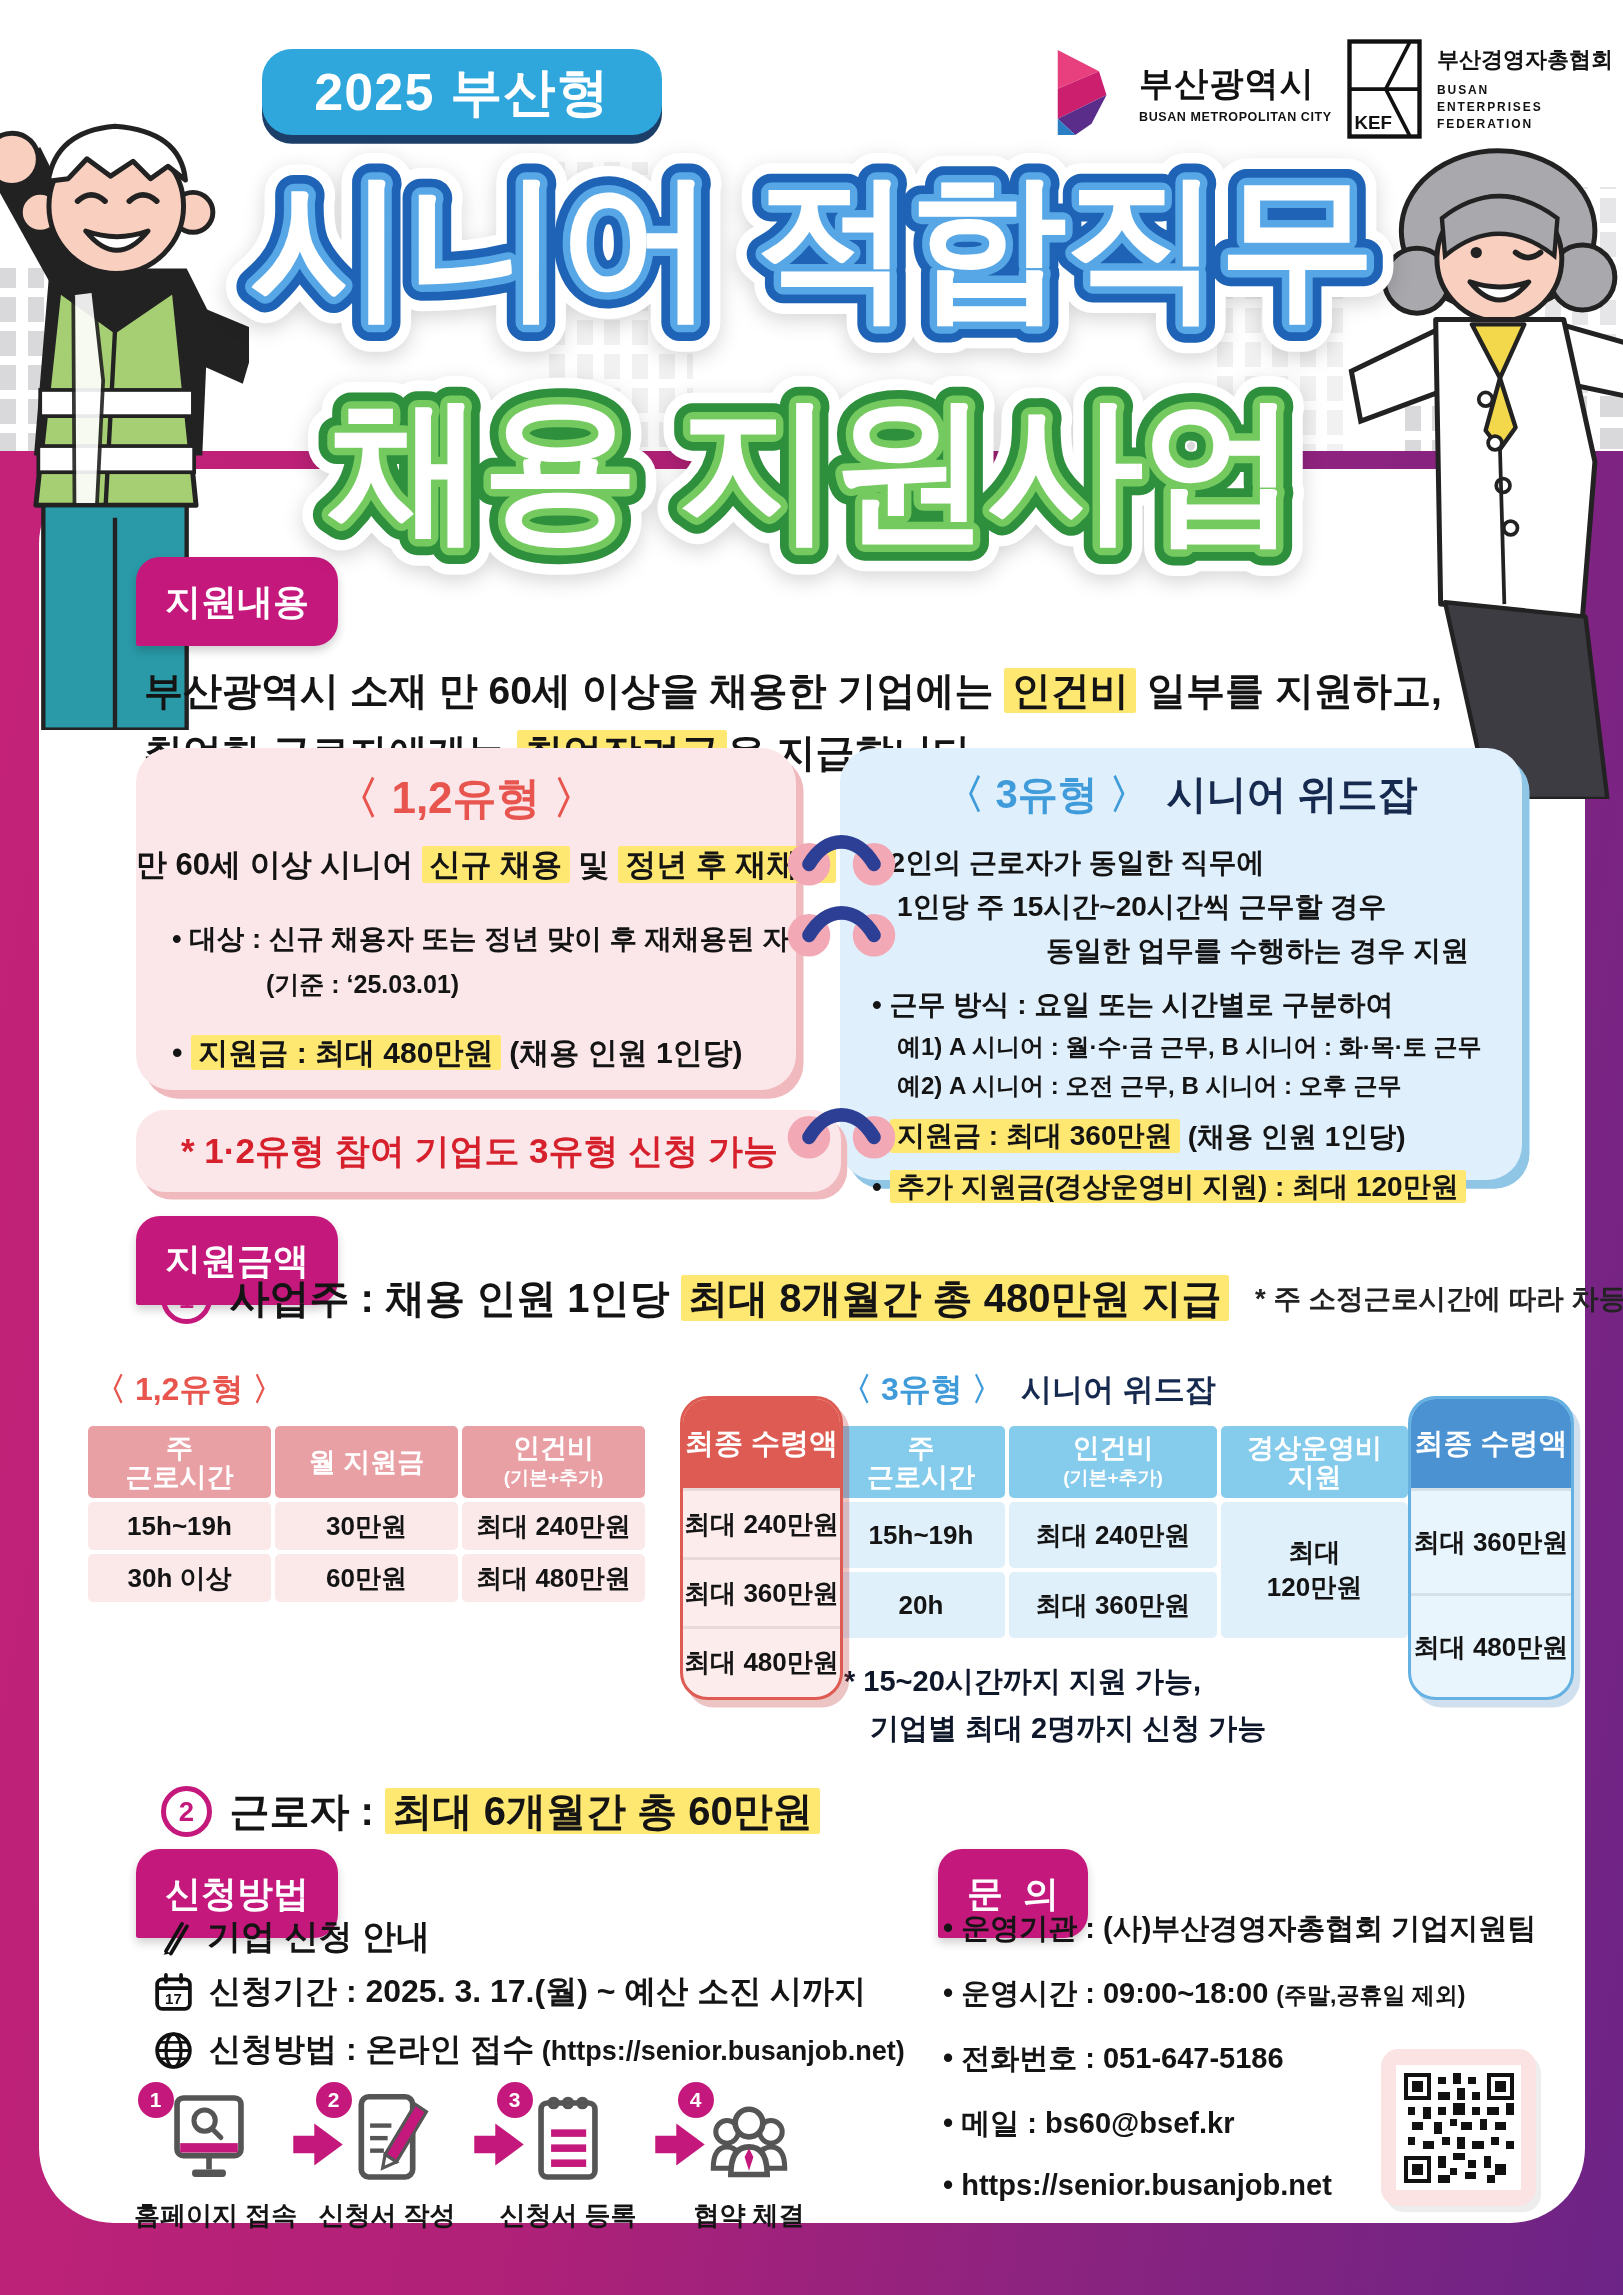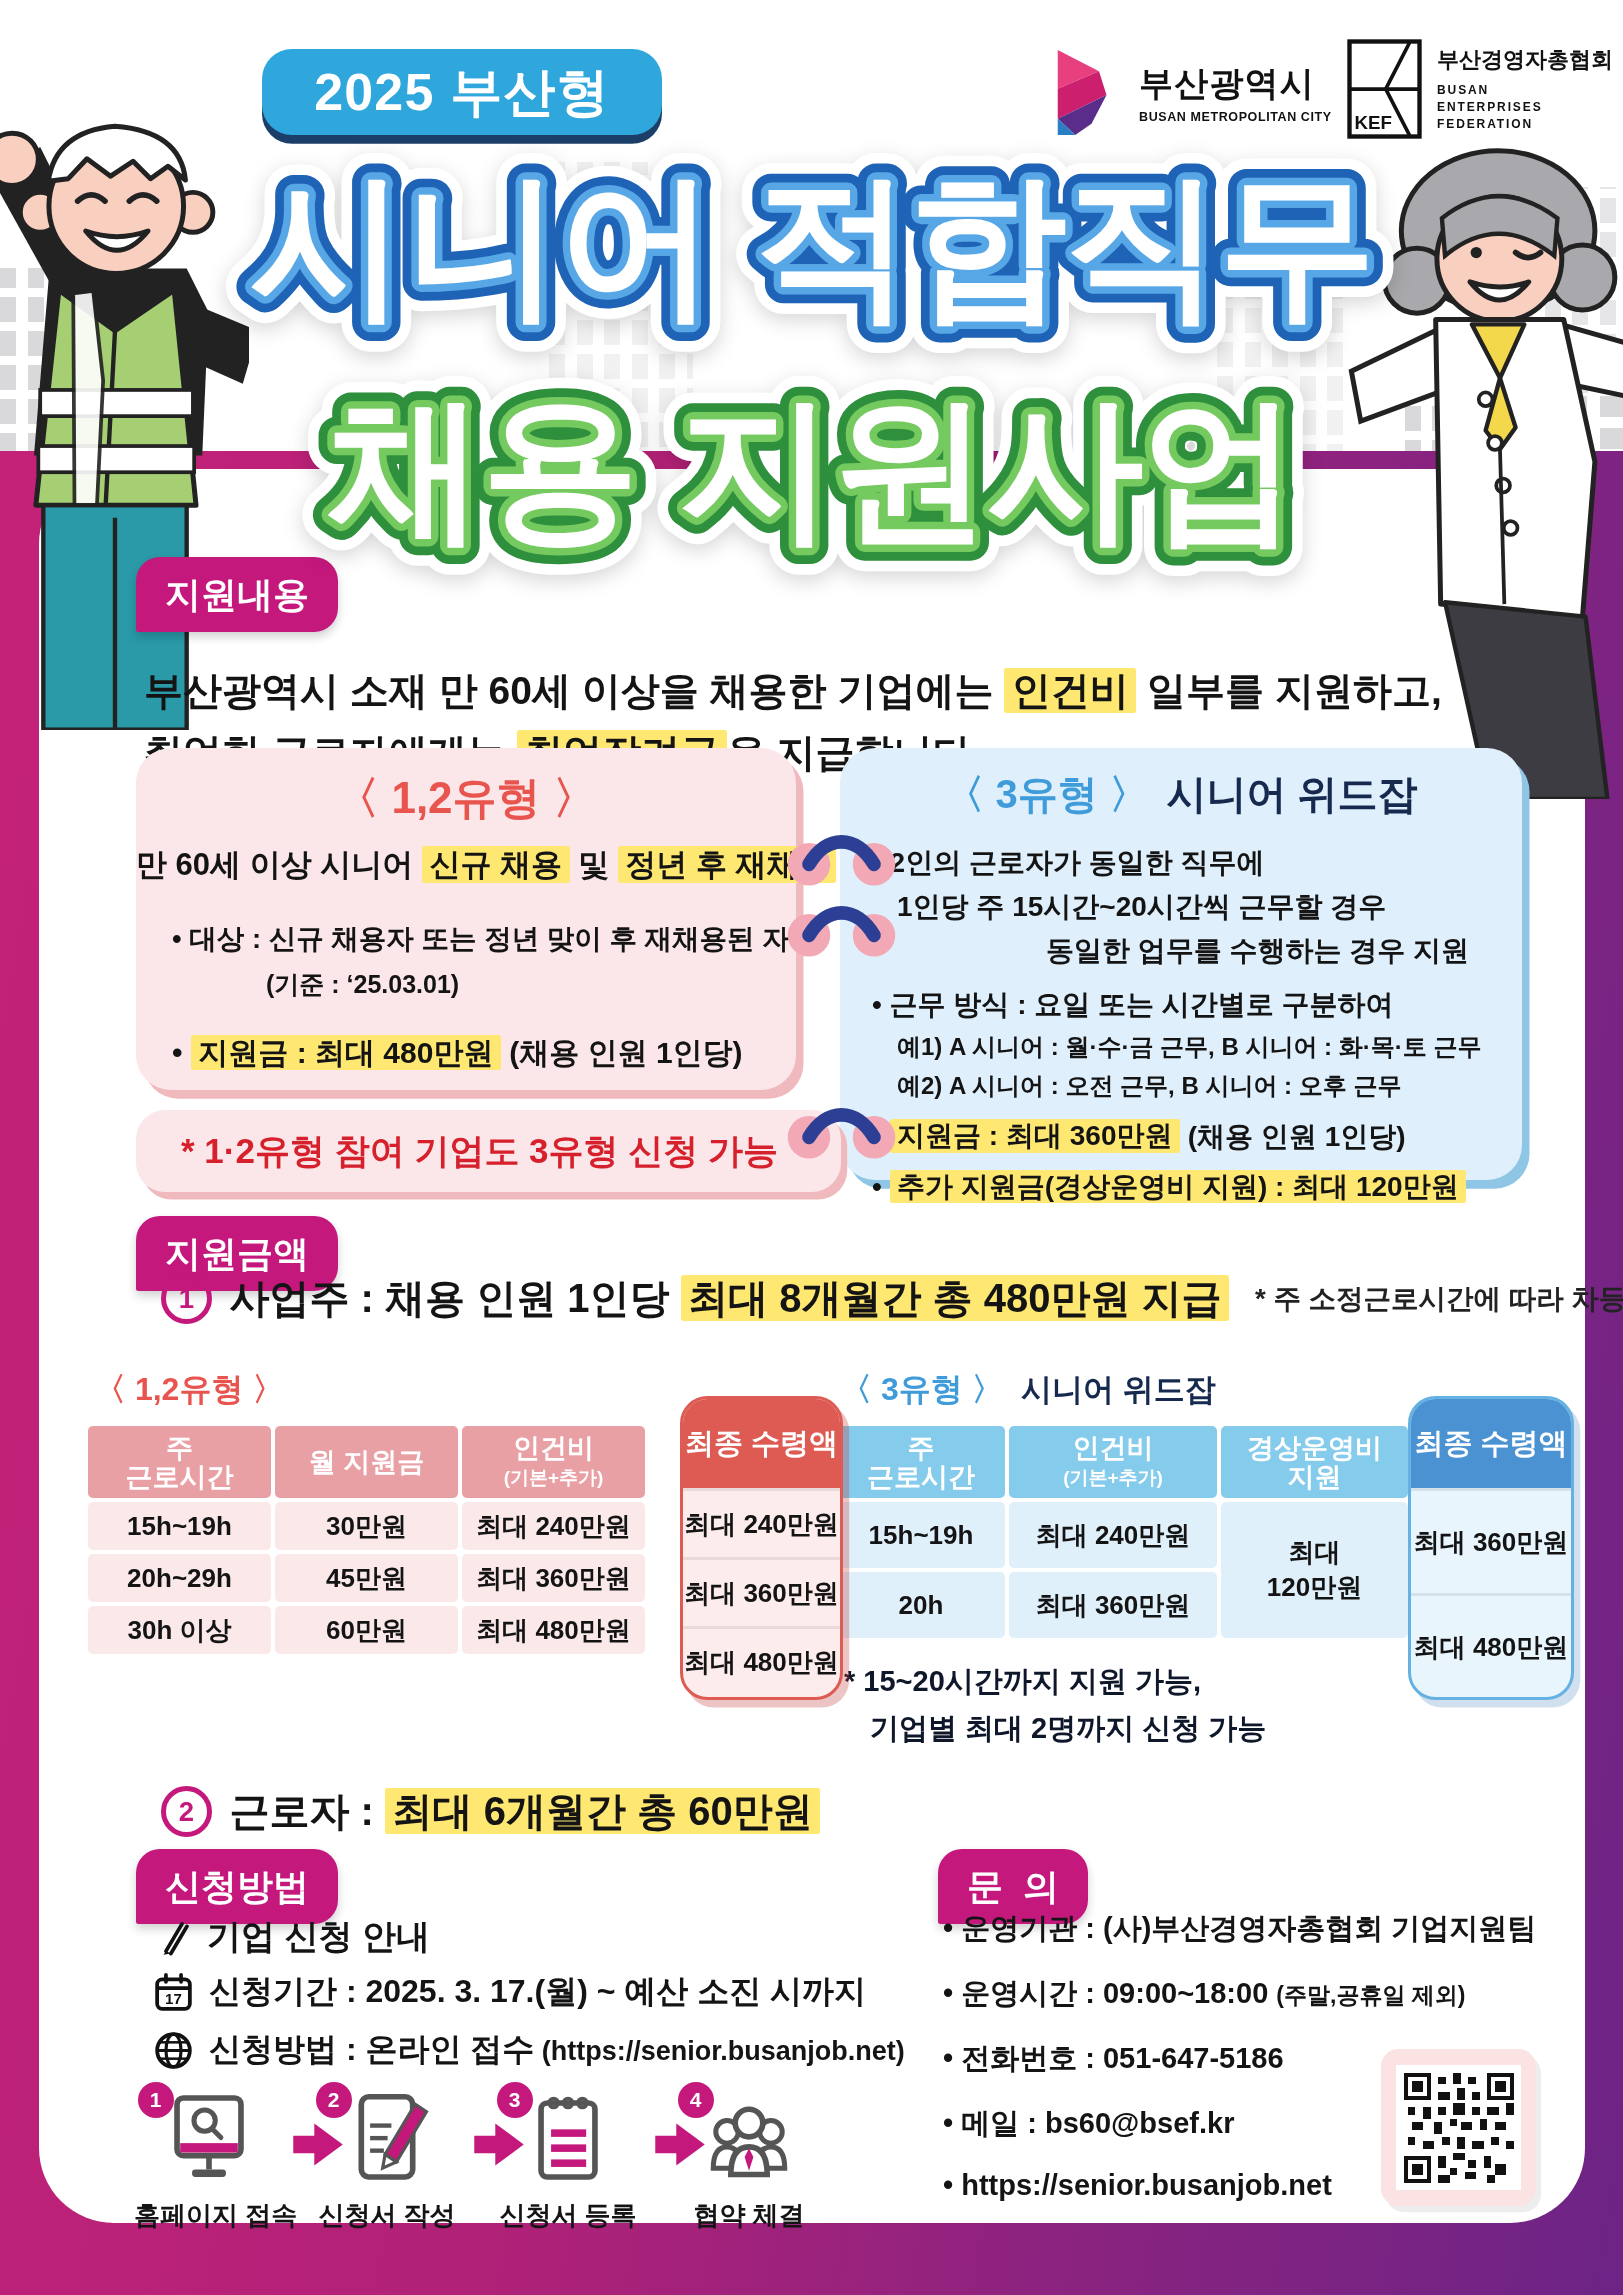--- a/index.html
+++ b/index.html
@@ -35,21 +35,21 @@
   .logo-kr{font-size:34px;font-weight:800;color:#111;letter-spacing:1.2px;}
   .logo-en{font-size:12.5px;font-weight:700;color:#111;letter-spacing:0.6px;margin-top:3.7px;}
   .kef-kr{font-size:22px;font-weight:800;color:#111;}
   .kef-en{font-size:12px;font-weight:600;color:#111;letter-spacing:1.9px;line-height:17px;}
 
   .title-svg{position:absolute;left:0;width:1623px;z-index:8;filter:drop-shadow(0 6.2px 10px rgba(0,0,0,.16));}
   #title1{top:105px;height:262px;}
   #title2{top:325px;height:268px;}
   .t-txt{font-family:"Liberation Sans","DejaVu Sans",sans-serif;font-weight:900;font-size:252px;letter-spacing:-4px;}
   .pill{position:absolute;z-index:6;background:#c4187c;color:#fff;font-size:36px;font-weight:800;
-      height:65px;line-height:65px;padding:5px 29px;border-radius:24px;border-bottom-left-radius:2.5px;
+      height:65px;line-height:65px;padding:12px 29px;border-radius:24px;border-bottom-left-radius:2.5px;
       box-shadow:0 5px 10px rgba(0,0,0,.18);white-space:pre;}
   .hl{background:#ffe871;padding:1.2px 7.5px;border-radius:2.5px;}
   .para{position:absolute;left:144px;top:660px;z-index:6;font-size:39px;font-weight:700;color:#141414;line-height:62px;white-space:nowrap;}
 
   
   .box{position:absolute;z-index:6;border-radius:35px;}
   #box12{left:136px;top:748px;width:660px;height:342px;background:#fbe7e9;box-shadow:7.5px 8.7px 0 #f0b9be;}
   #box3{left:840px;top:748px;width:682px;height:432px;background:#dfeffb;box-shadow:7.5px 8.7px 0 #8fc6e6;}
   .box-h12{margin-top:21px;text-align:center;font-size:44px;font-weight:800;color:#e8554e;}
   .box-sub{margin-top:16px;text-align:center;font-size:31px;font-weight:800;color:#141414;white-space:nowrap;}
@@ -307,25 +307,20 @@
     <tbody>
         <tr>
       <th><span>주</span><span class="th-sub" style="font-size:27px;font-weight:800;">근로시간</span></th>
       <th><span>월 지원금</span></th>
       <th><span>인건비</span><span class="th-sub">(기본+추가)</span></th>
     </tr>
     <tr>
       <td>15h~19h</td>
           <td>30만원</td>
           <td>최대 240만원</td>
-    </tr>
-    <tr>
-      <td>20h~29h</td>
-          <td>45만원</td>
-          <td>최대 360만원</td>
     </tr>
     <tr>
       <td>30h 이상</td>
           <td>60만원</td>
           <td>최대 480만원</td>
     </tr>
   </tbody>
     </table>
   <div class="final-card" id="final12">
     <div class="fc-head">최종 수령액</div>

